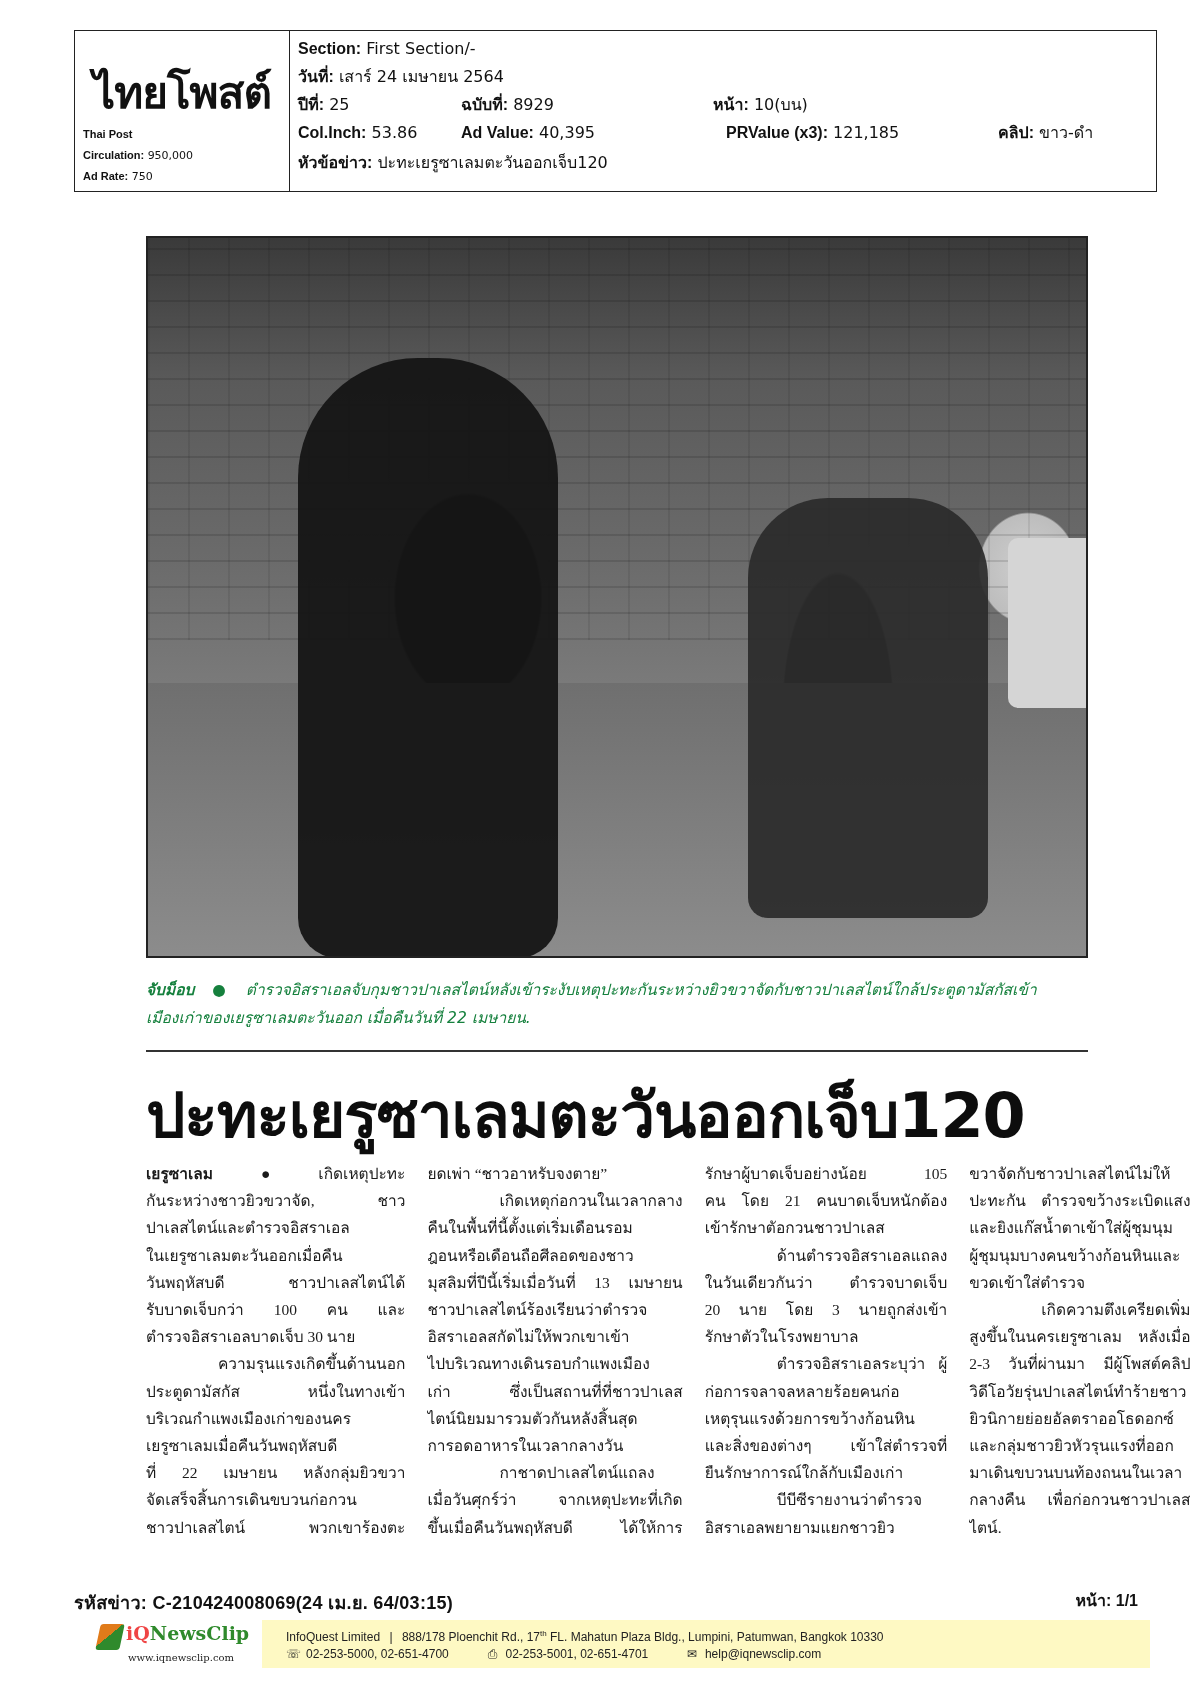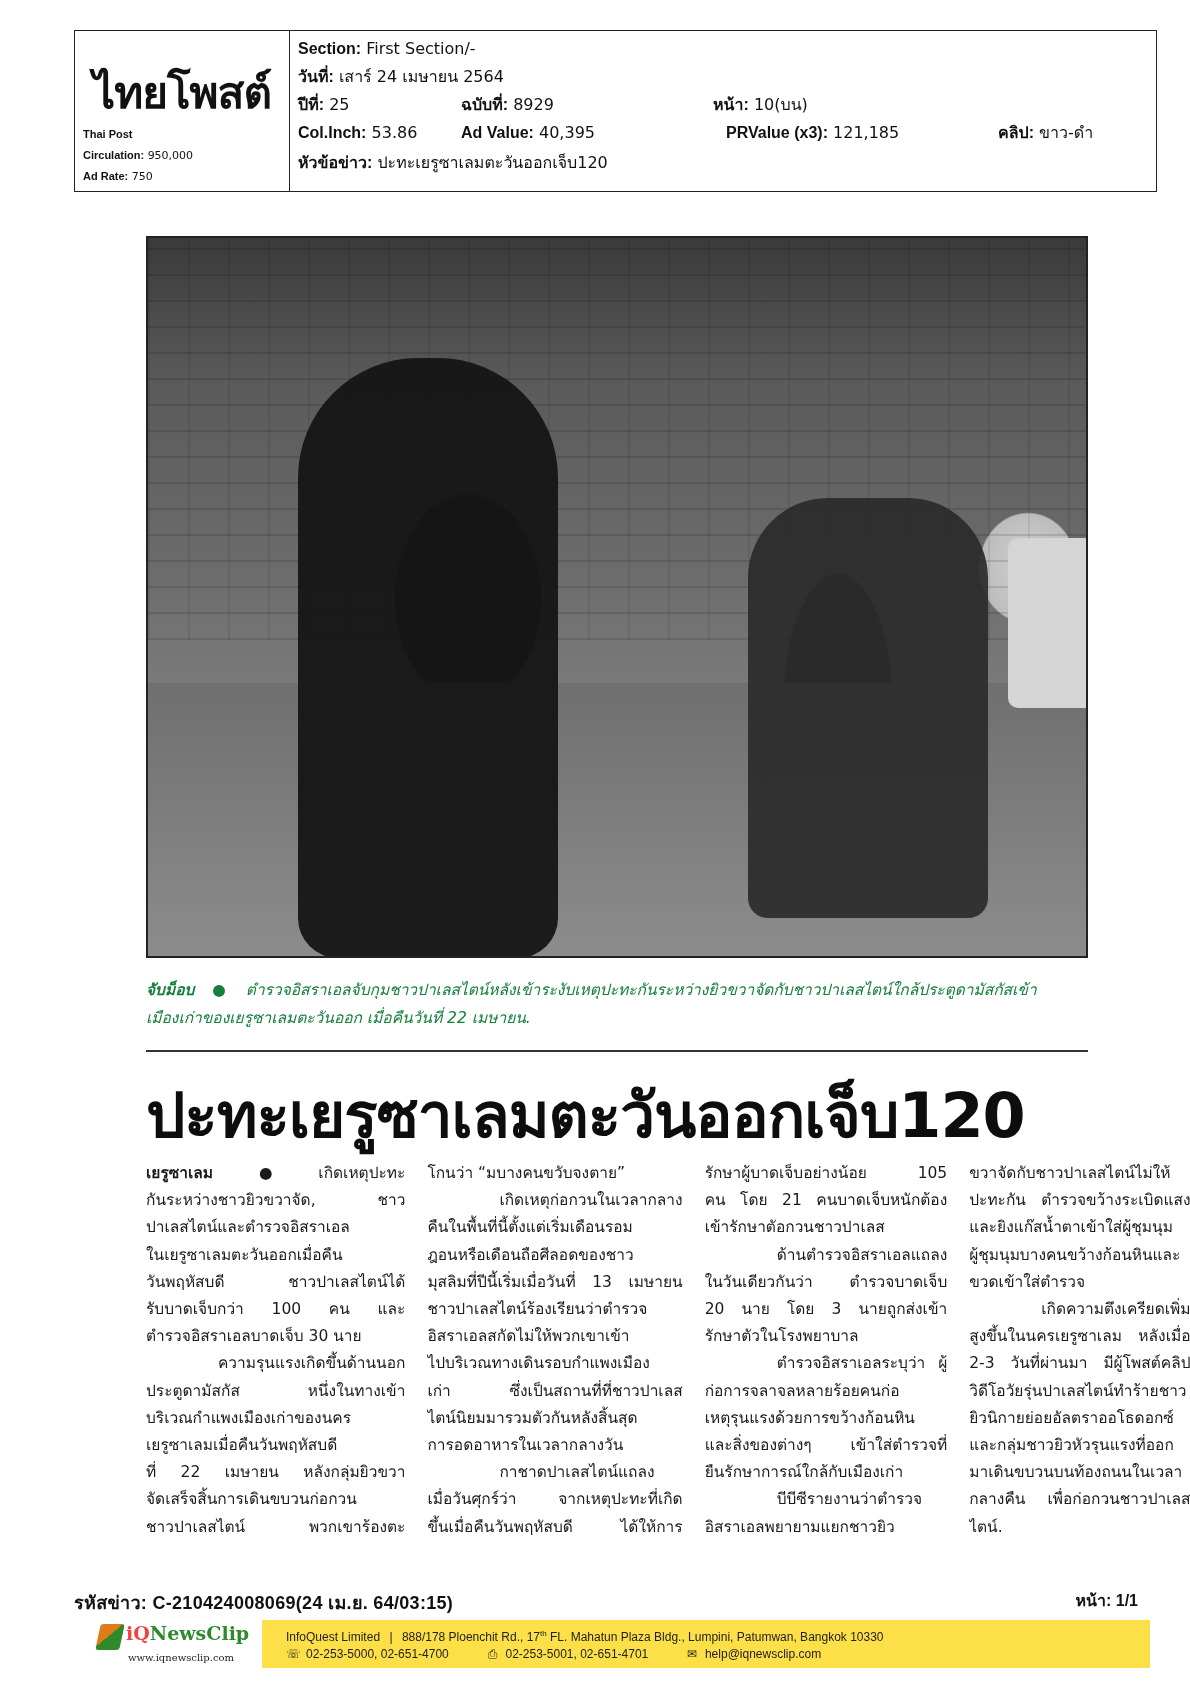--- a/index.html
+++ b/index.html
@@ -65,21 +65,21 @@
     color: #0d0d0d; letter-spacing: -1px; white-space: nowrap;
   }
 
   
   .columns {
     position: absolute; left: 146px; top: 1160px; width: 942px; height: 380px;
     display: grid; grid-template-columns: repeat(4, 1fr); column-gap: 22px;
   }
   .col p {
     font-size: 15.5px; line-height: 27.2px; text-align: justify; text-align-last: justify;
-    white-space: nowrap; overflow: hidden; color: #1a1a1a;
+    white-space: nowrap; overflow: hidden; color: #1a1a1a; font-family: Liberation Serif, serif;
   }
   .col p.last { text-align-last: left; }
   .col p.indent { padding-left: 72px; }
   .col .dateline { font-weight: bold; }
   .col .bullet { margin: 0 12px; }
 
   
   .news-id {
     position: absolute; left: 74px; top: 1588px; font-size: 18px; font-weight: bold;
     font-family: "Liberation Sans", sans-serif; letter-spacing: 0.3px;
@@ -89,21 +89,21 @@
     font-family: "Liberation Sans", sans-serif;
   }
   .footer-logo { position: absolute; left: 92px; top: 1622px; width: 160px; height: 50px; }
   .footer-logo .brand { font-family: "DejaVu Serif", serif; font-size: 19px; font-weight: bold; color: #2f8a2c; position: absolute; left: 34px; top: 0; }
   .footer-logo .brand .q { color: #ef4444; }
   .footer-logo .leaf { position: absolute; left: 6px; top: 2px; width: 24px; height: 26px;
     background: linear-gradient(135deg, #e07b1a 0 45%, #2f8a2c 45% 100%); transform: skewX(-12deg); border-radius: 3px; }
   .footer-logo .url { position: absolute; left: 36px; top: 30px; font-size: 10px; font-family: "DejaVu Serif", serif; color: #222; }
   .footer-bar {
     position: absolute; left: 262px; top: 1620px; width: 888px; height: 48px;
-    background: #fde047; padding: 4px 24px; font-family: "Liberation Sans", sans-serif; font-size: 12px; color: #222;
+    background: #fef9c3; padding: 4px 24px; font-family: "Liberation Sans", sans-serif; font-size: 12px; color: #222;
   }
   .footer-bar .line { height: 20px; line-height: 20px; white-space: nowrap; }
   .footer-bar .sep { margin: 0 6px; }
   .footer-bar .ico { display: inline-block; width: 14px; margin-right: 6px; text-align: center; }
   .footer-bar .gap { display: inline-block; width: 30px; }
   sup { font-size: 8px; }
 </style>
 </head>
 <body>
 
@@ -172,21 +172,21 @@
     <p class="last">ตำรวจอิสราเอลบาดเจ็บ 30 นาย</p>
     <p class="indent">ความรุนแรงเกิดขึ้นด้านนอก</p>
     <p>ประตูดามัสกัส หนึ่งในทางเข้า</p>
     <p>บริเวณกำแพงเมืองเก่าของนคร</p>
     <p>เยรูซาเลมเมื่อคืนวันพฤหัสบดี</p>
     <p>ที่ 22 เมษายน หลังกลุ่มยิวขวา</p>
     <p>จัดเสร็จสิ้นการเดินขบวนก่อกวน</p>
     <p>ชาวปาเลสไตน์ พวกเขาร้องตะ</p>
   </div>
   <div class="col">
-    <p class="last">โกนว่า “มบางคนขวับจงตาย”</p>
+    <p class="last">ยดเพ่า “ชาวอาหรับจงตาย”</p>
     <p class="indent">เกิดเหตุก่อกวนในเวลากลาง</p>
     <p>คืนในพื้นที่นี้ตั้งแต่เริ่มเดือนรอม</p>
     <p>ฎอนหรือเดือนถือศีลอดของชาว</p>
     <p>มุสลิมที่ปีนี้เริ่มเมื่อวันที่ 13 เมษายน</p>
     <p>ชาวปาเลสไตน์ร้องเรียนว่าตำรวจ</p>
     <p>อิสราเอลสกัดไม่ให้พวกเขาเข้า</p>
     <p>ไปบริเวณทางเดินรอบกำแพงเมือง</p>
     <p>เก่า ซึ่งเป็นสถานที่ที่ชาวปาเลส</p>
     <p>ไตน์นิยมมารวมตัวกันหลังสิ้นสุด</p>
     <p class="last">การอดอาหารในเวลากลางวัน</p>

